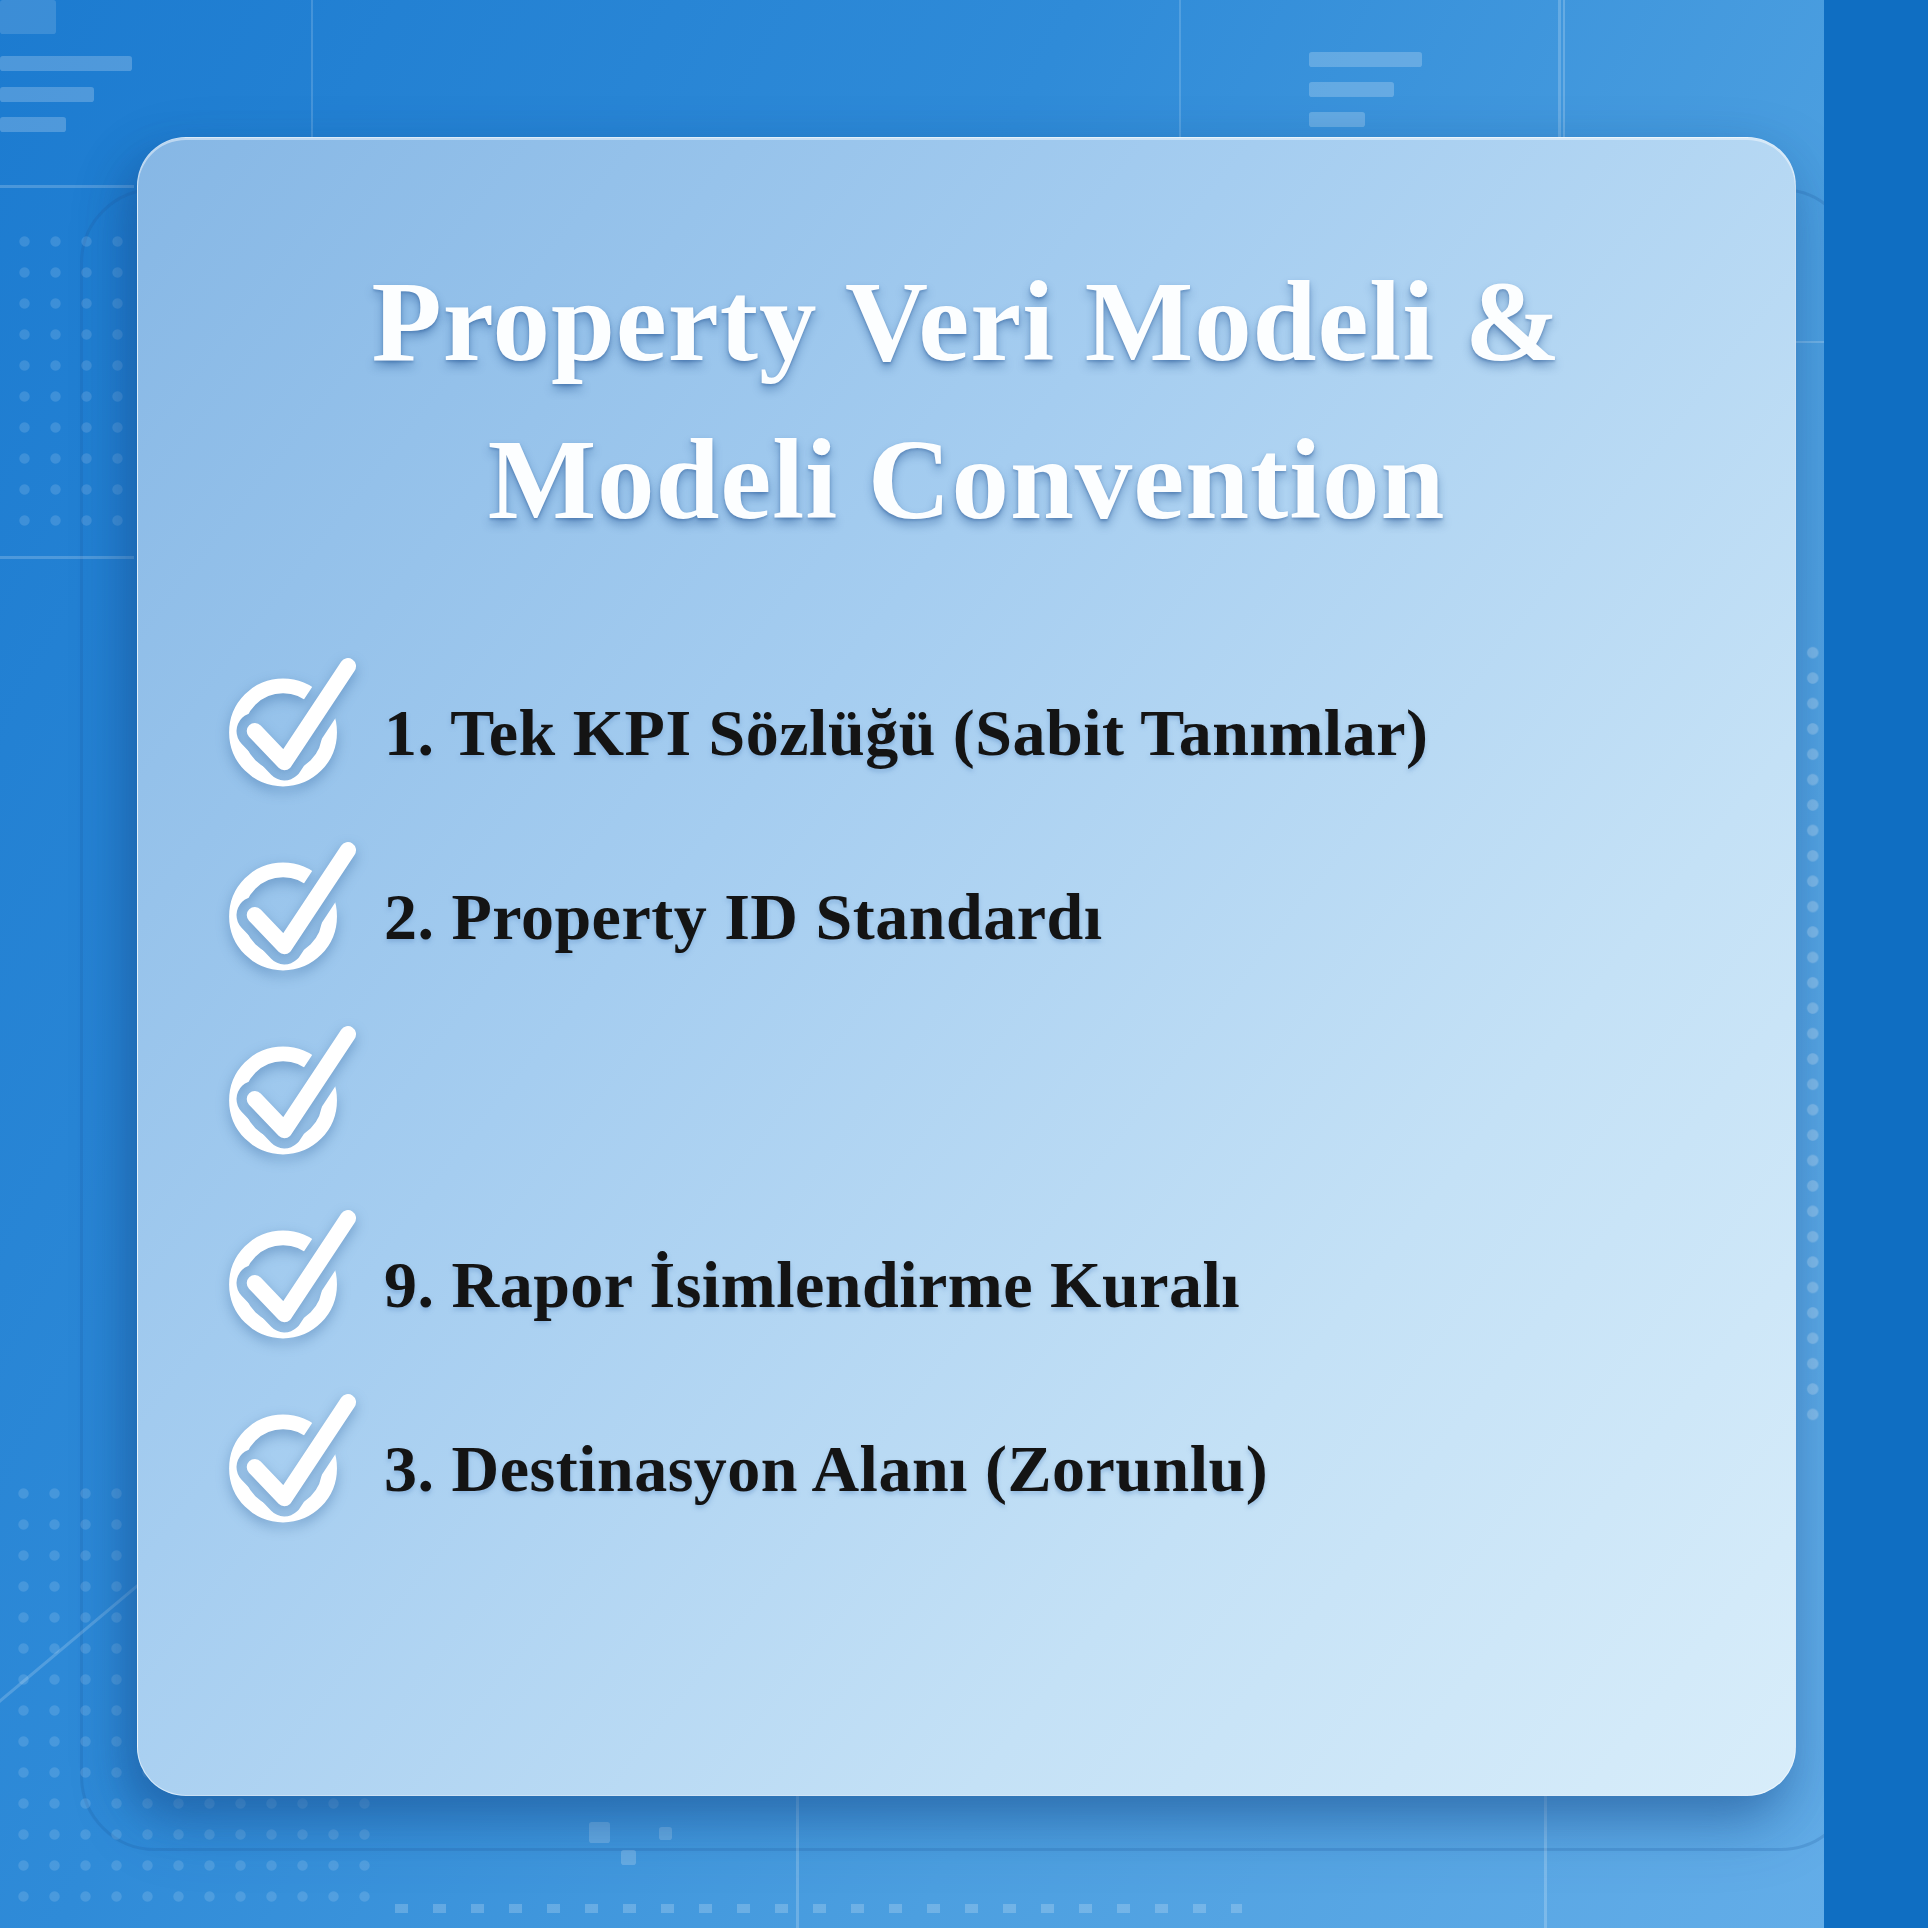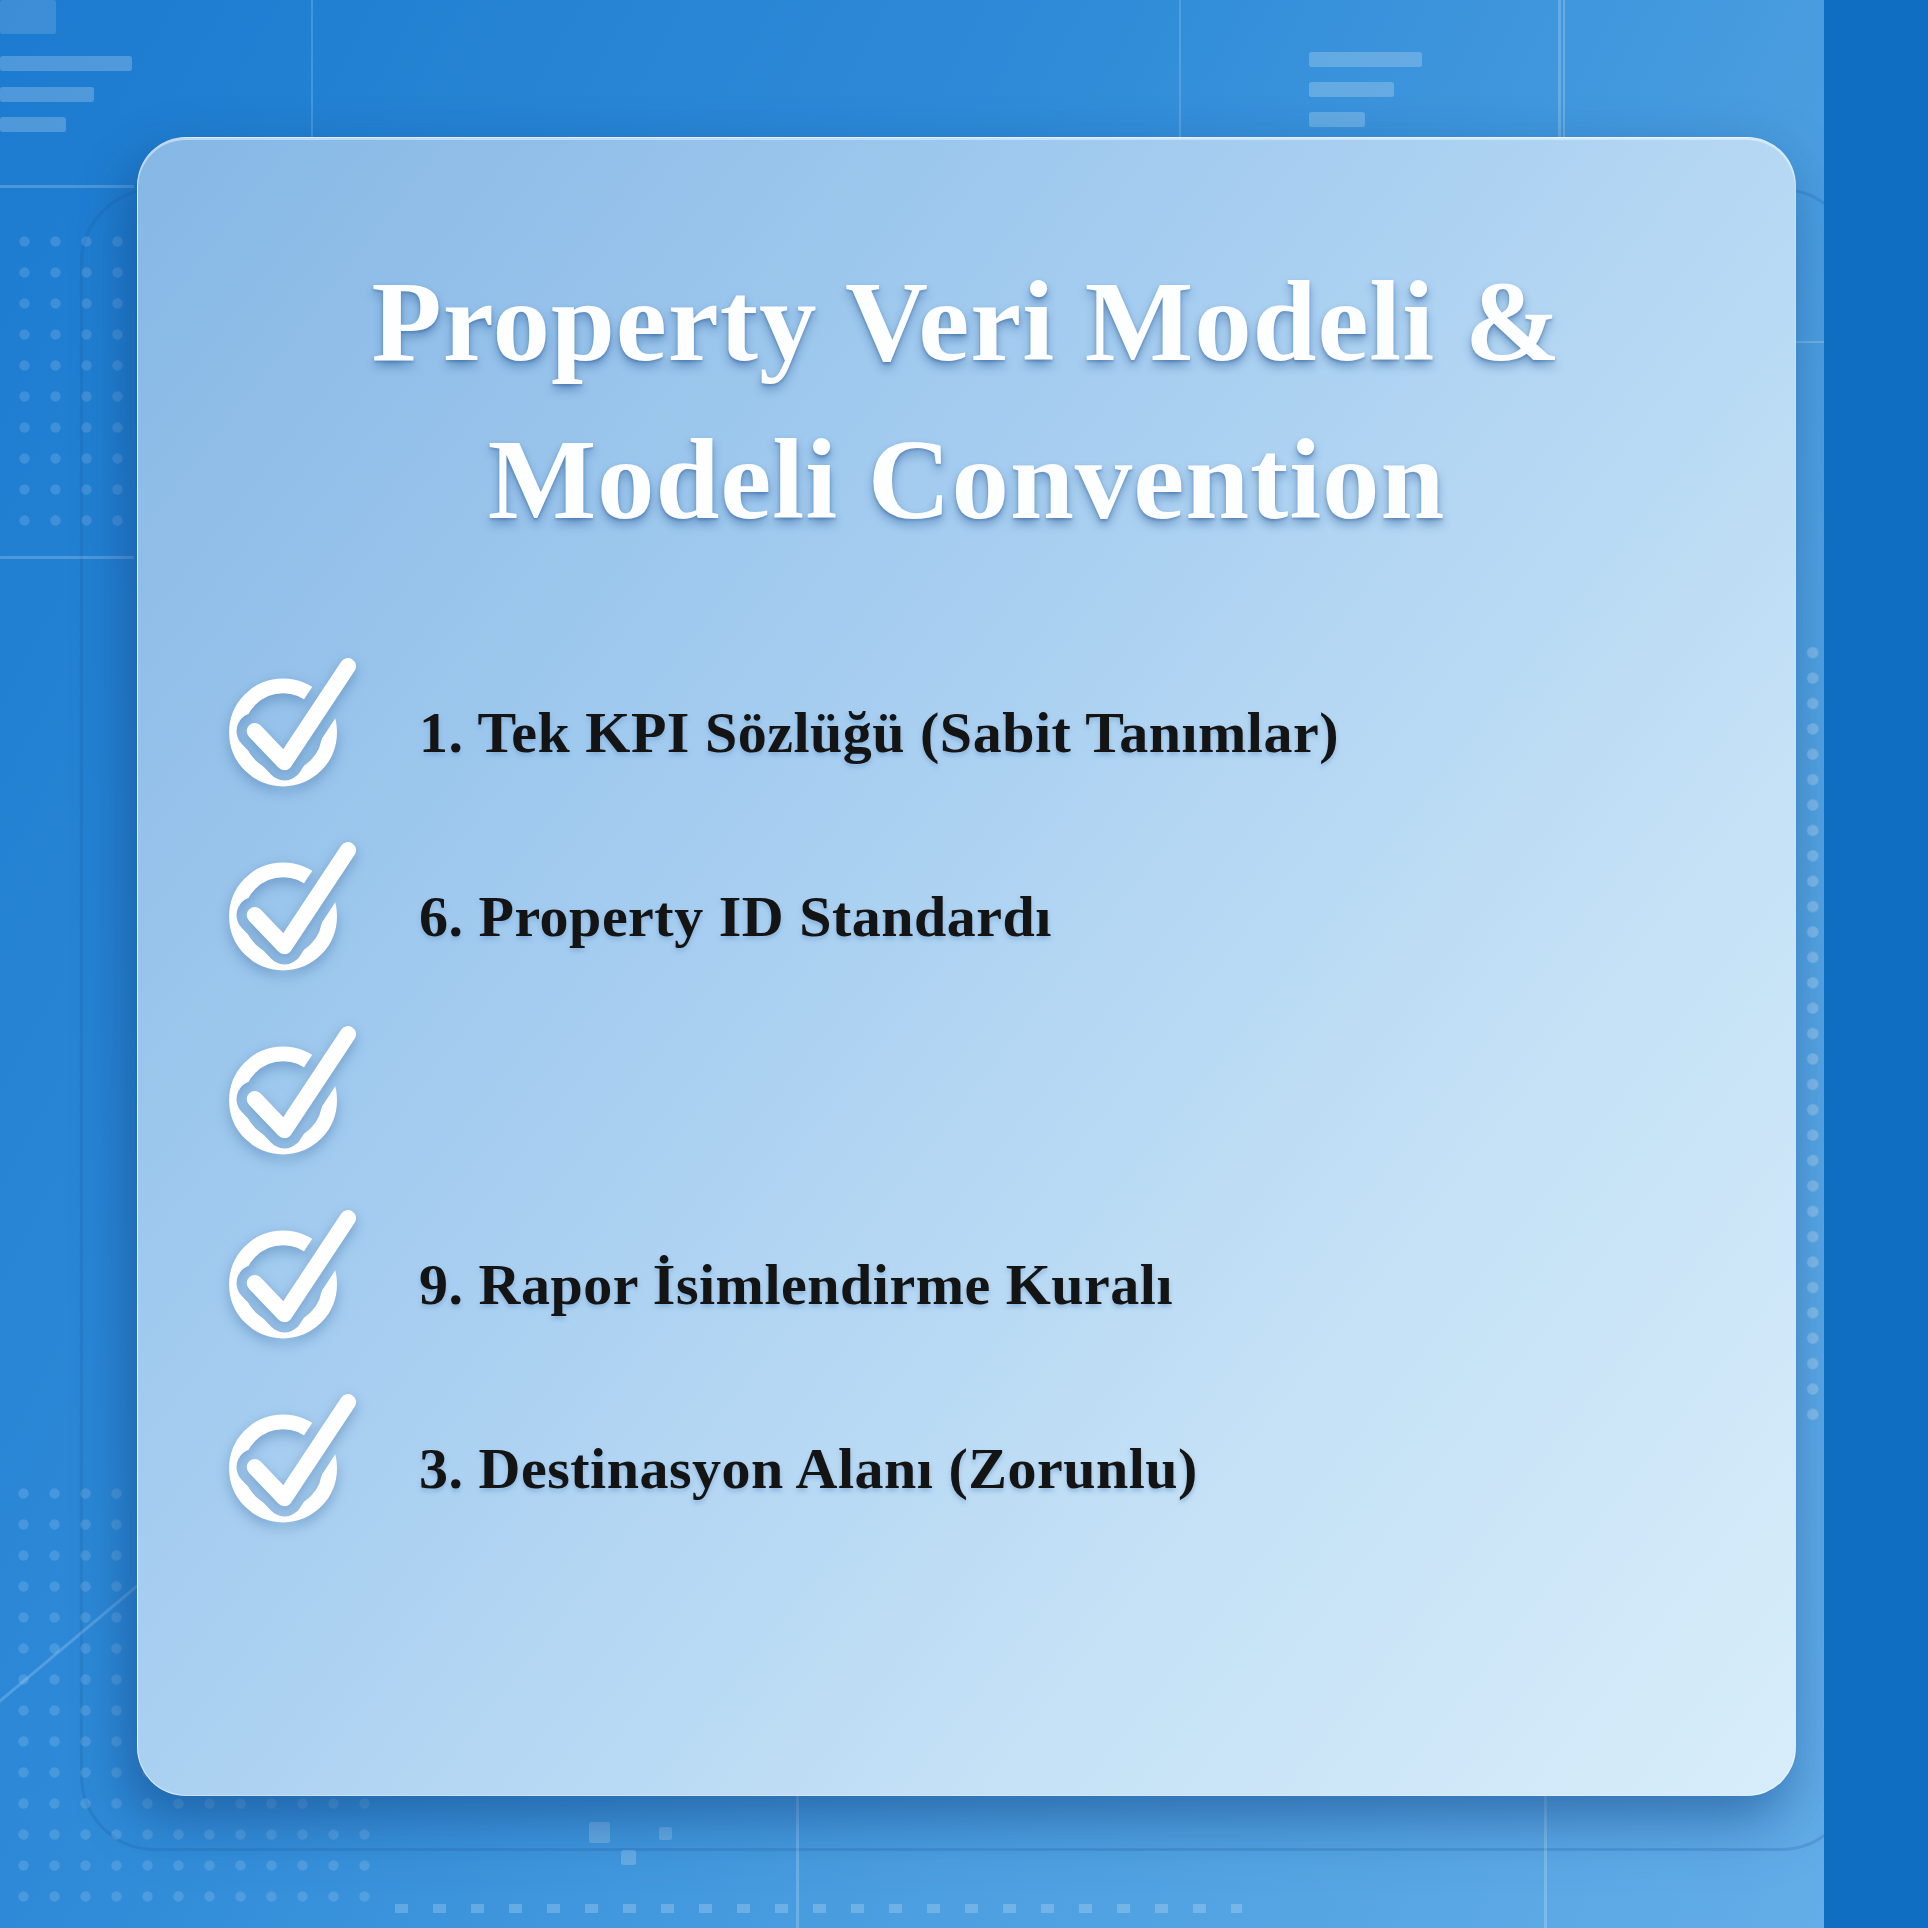--- a/index.html
+++ b/index.html
@@ -32,21 +32,21 @@
     position:absolute;top:105px;left:0;width:100%;text-align:center;
     font-size:115px;line-height:158px;font-weight:700;letter-spacing:0.9px;
     color:#fcfeff;
     text-shadow:0 5.6px 9.4px rgba(25,75,140,.40), 0 1.9px 2.8px rgba(25,75,140,.35);
   }
   #checklist{position:absolute;top:524px;left:83px;right:56px;}
   .row{display:flex;align-items:center;height:141px;margin-bottom:43px;}
   .row .icon-wrap{width:141px;height:141px;flex:0 0 141px;transform:translateY(-11.3px);
     filter:drop-shadow(0 5.6px 6.6px rgba(30,80,140,.35));}
   .row .label{
-    margin-left:57px;font-size:58px;font-weight:700;color:#141414;letter-spacing:0.5px;
+    margin-left:22px;font-size:66px;font-weight:700;color:#141414;letter-spacing:0.5px;
     text-shadow:0 2.8px 4.7px rgba(110,155,205,.55);white-space:nowrap;
   }
 </style>
 </head>
 <body>
 
 <div id="stage">
 
   <div class="trace" style="left:311px;top:-169px;width:866px;height:659px;"></div>
   <div class="trace" style="left:1563px;top:-282px;width:565px;height:621px;border-color:rgba(255,255,255,.20);"></div>
@@ -108,21 +108,21 @@
             <defs>
                 <mask id="m2">
                   <rect x="-10" y="-10" width="120" height="120" fill="#fff"></rect>
               <path d="M24 57 L45 79 L90 11" stroke="#000" stroke-width="26" fill="none" stroke-linecap="round" stroke-linejoin="round"></path>
                 </mask>
               </defs>
             <circle cx="44" cy="58" r="33" stroke="#fff" stroke-width="10.5" fill="none" mask="url(#m2)"></circle>
             <path d="M24 57 L45 79 L90 11" stroke="#fff" stroke-width="11.5" fill="none" stroke-linecap="round" stroke-linejoin="round"></path>
           </svg>
         </span>
-        <span class="label">6. Property ID Standardı</span>
+        <span class="label">2. Property ID Standardı</span>
       </div>
 
       <div class="row">
         <span class="icon-wrap">
           <svg viewBox="0 0 100 100" width="141" height="141">
             <defs>
                 <mask id="m3">
                   <rect x="-10" y="-10" width="120" height="120" fill="#fff"></rect>
               <path d="M24 57 L45 79 L90 11" stroke="#000" stroke-width="26" fill="none" stroke-linecap="round" stroke-linejoin="round"></path>
                 </mask>

